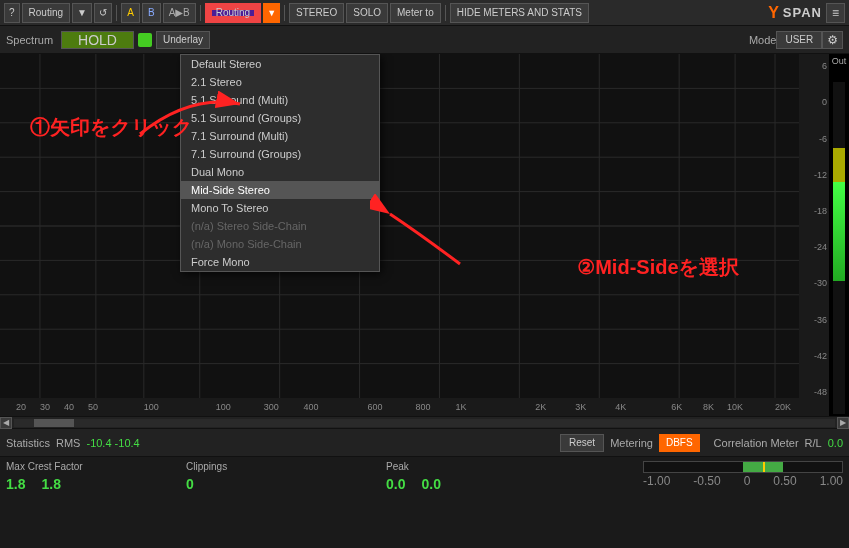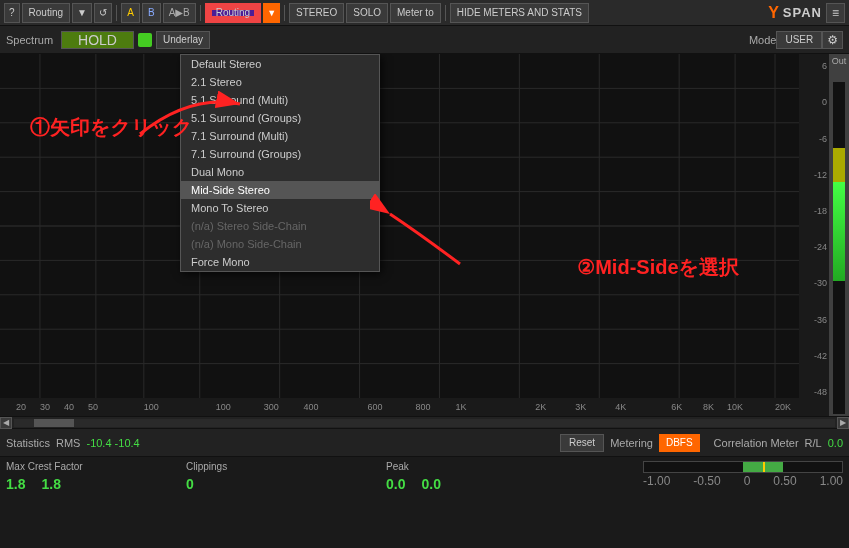--- a/index.html
+++ b/index.html
@@ -209,21 +209,21 @@
     }
     .freq-label {
       color: #888;
       font-size: 9px;
       position: absolute;
     }
 
     
     #meter-area {
       width: 20px;
-      background: #404040;
+      background: #000000;
       display: flex;
       flex-direction: column;
       align-items: center;
       padding-top: 2px;
       gap: 16px;
       position: relative;
     }
     .meter-label-top { color: #aaa; font-size: 9px; }
     #meter-bar-container {
       width: 12px;

